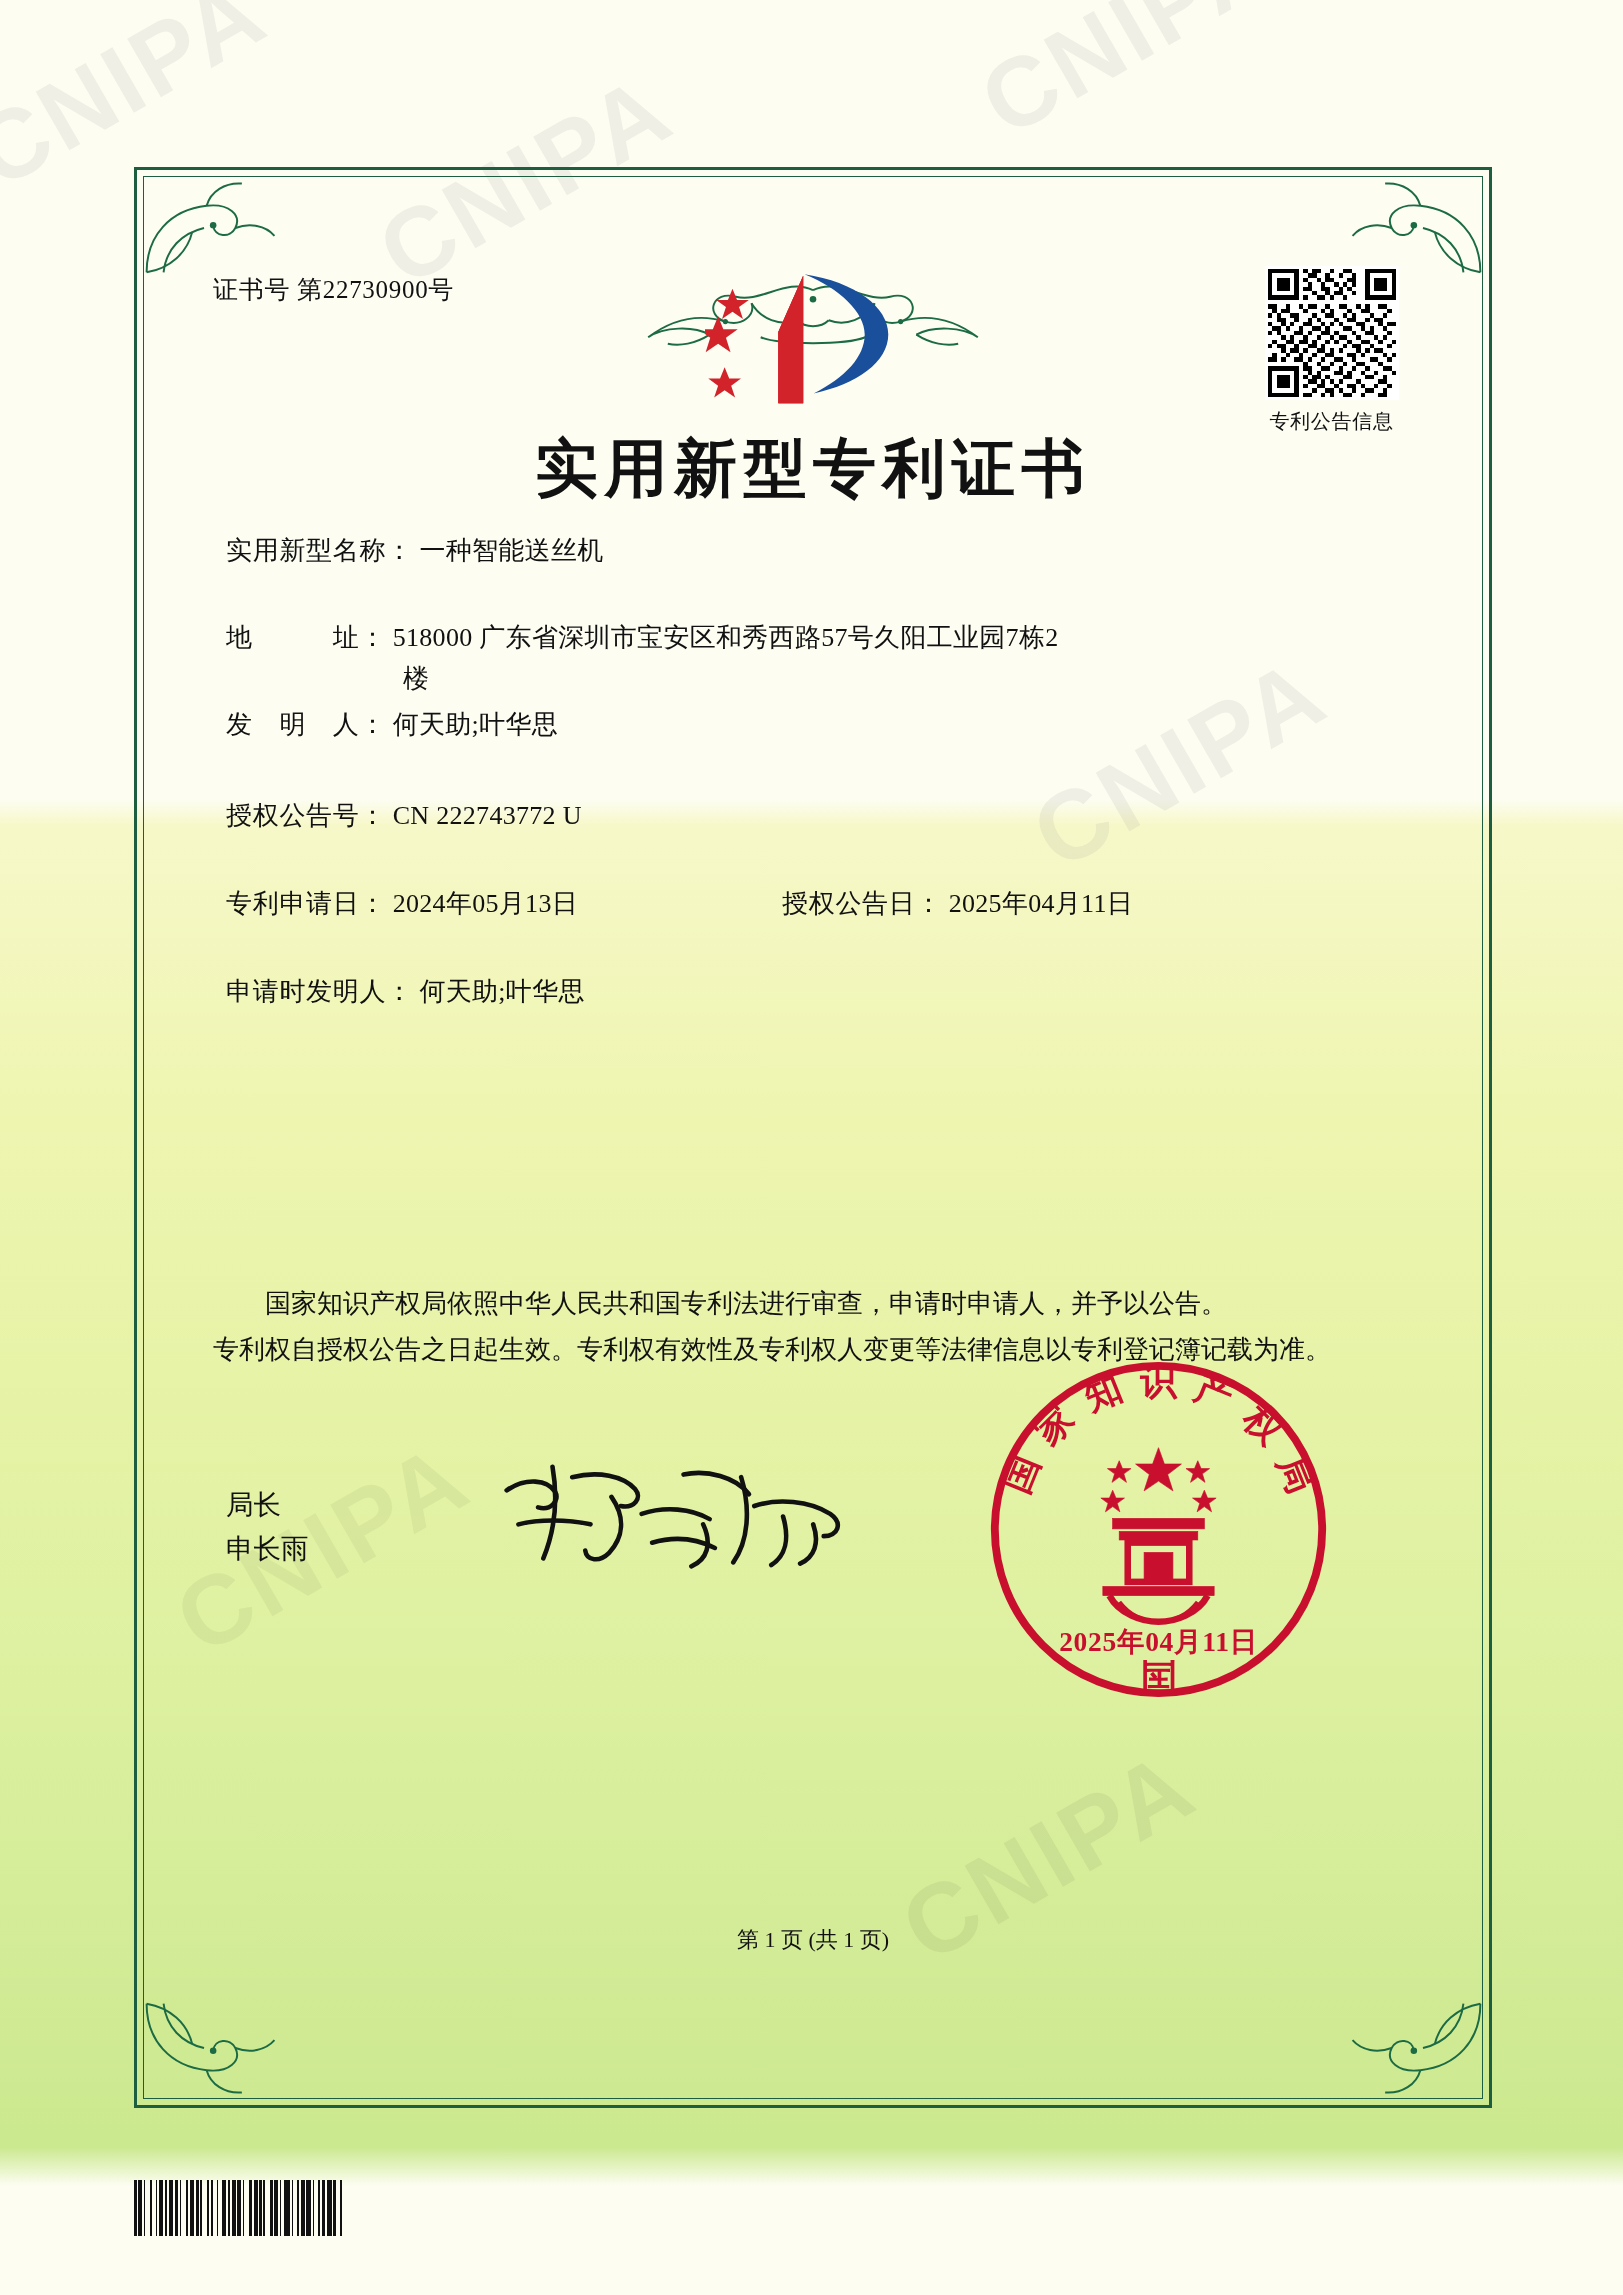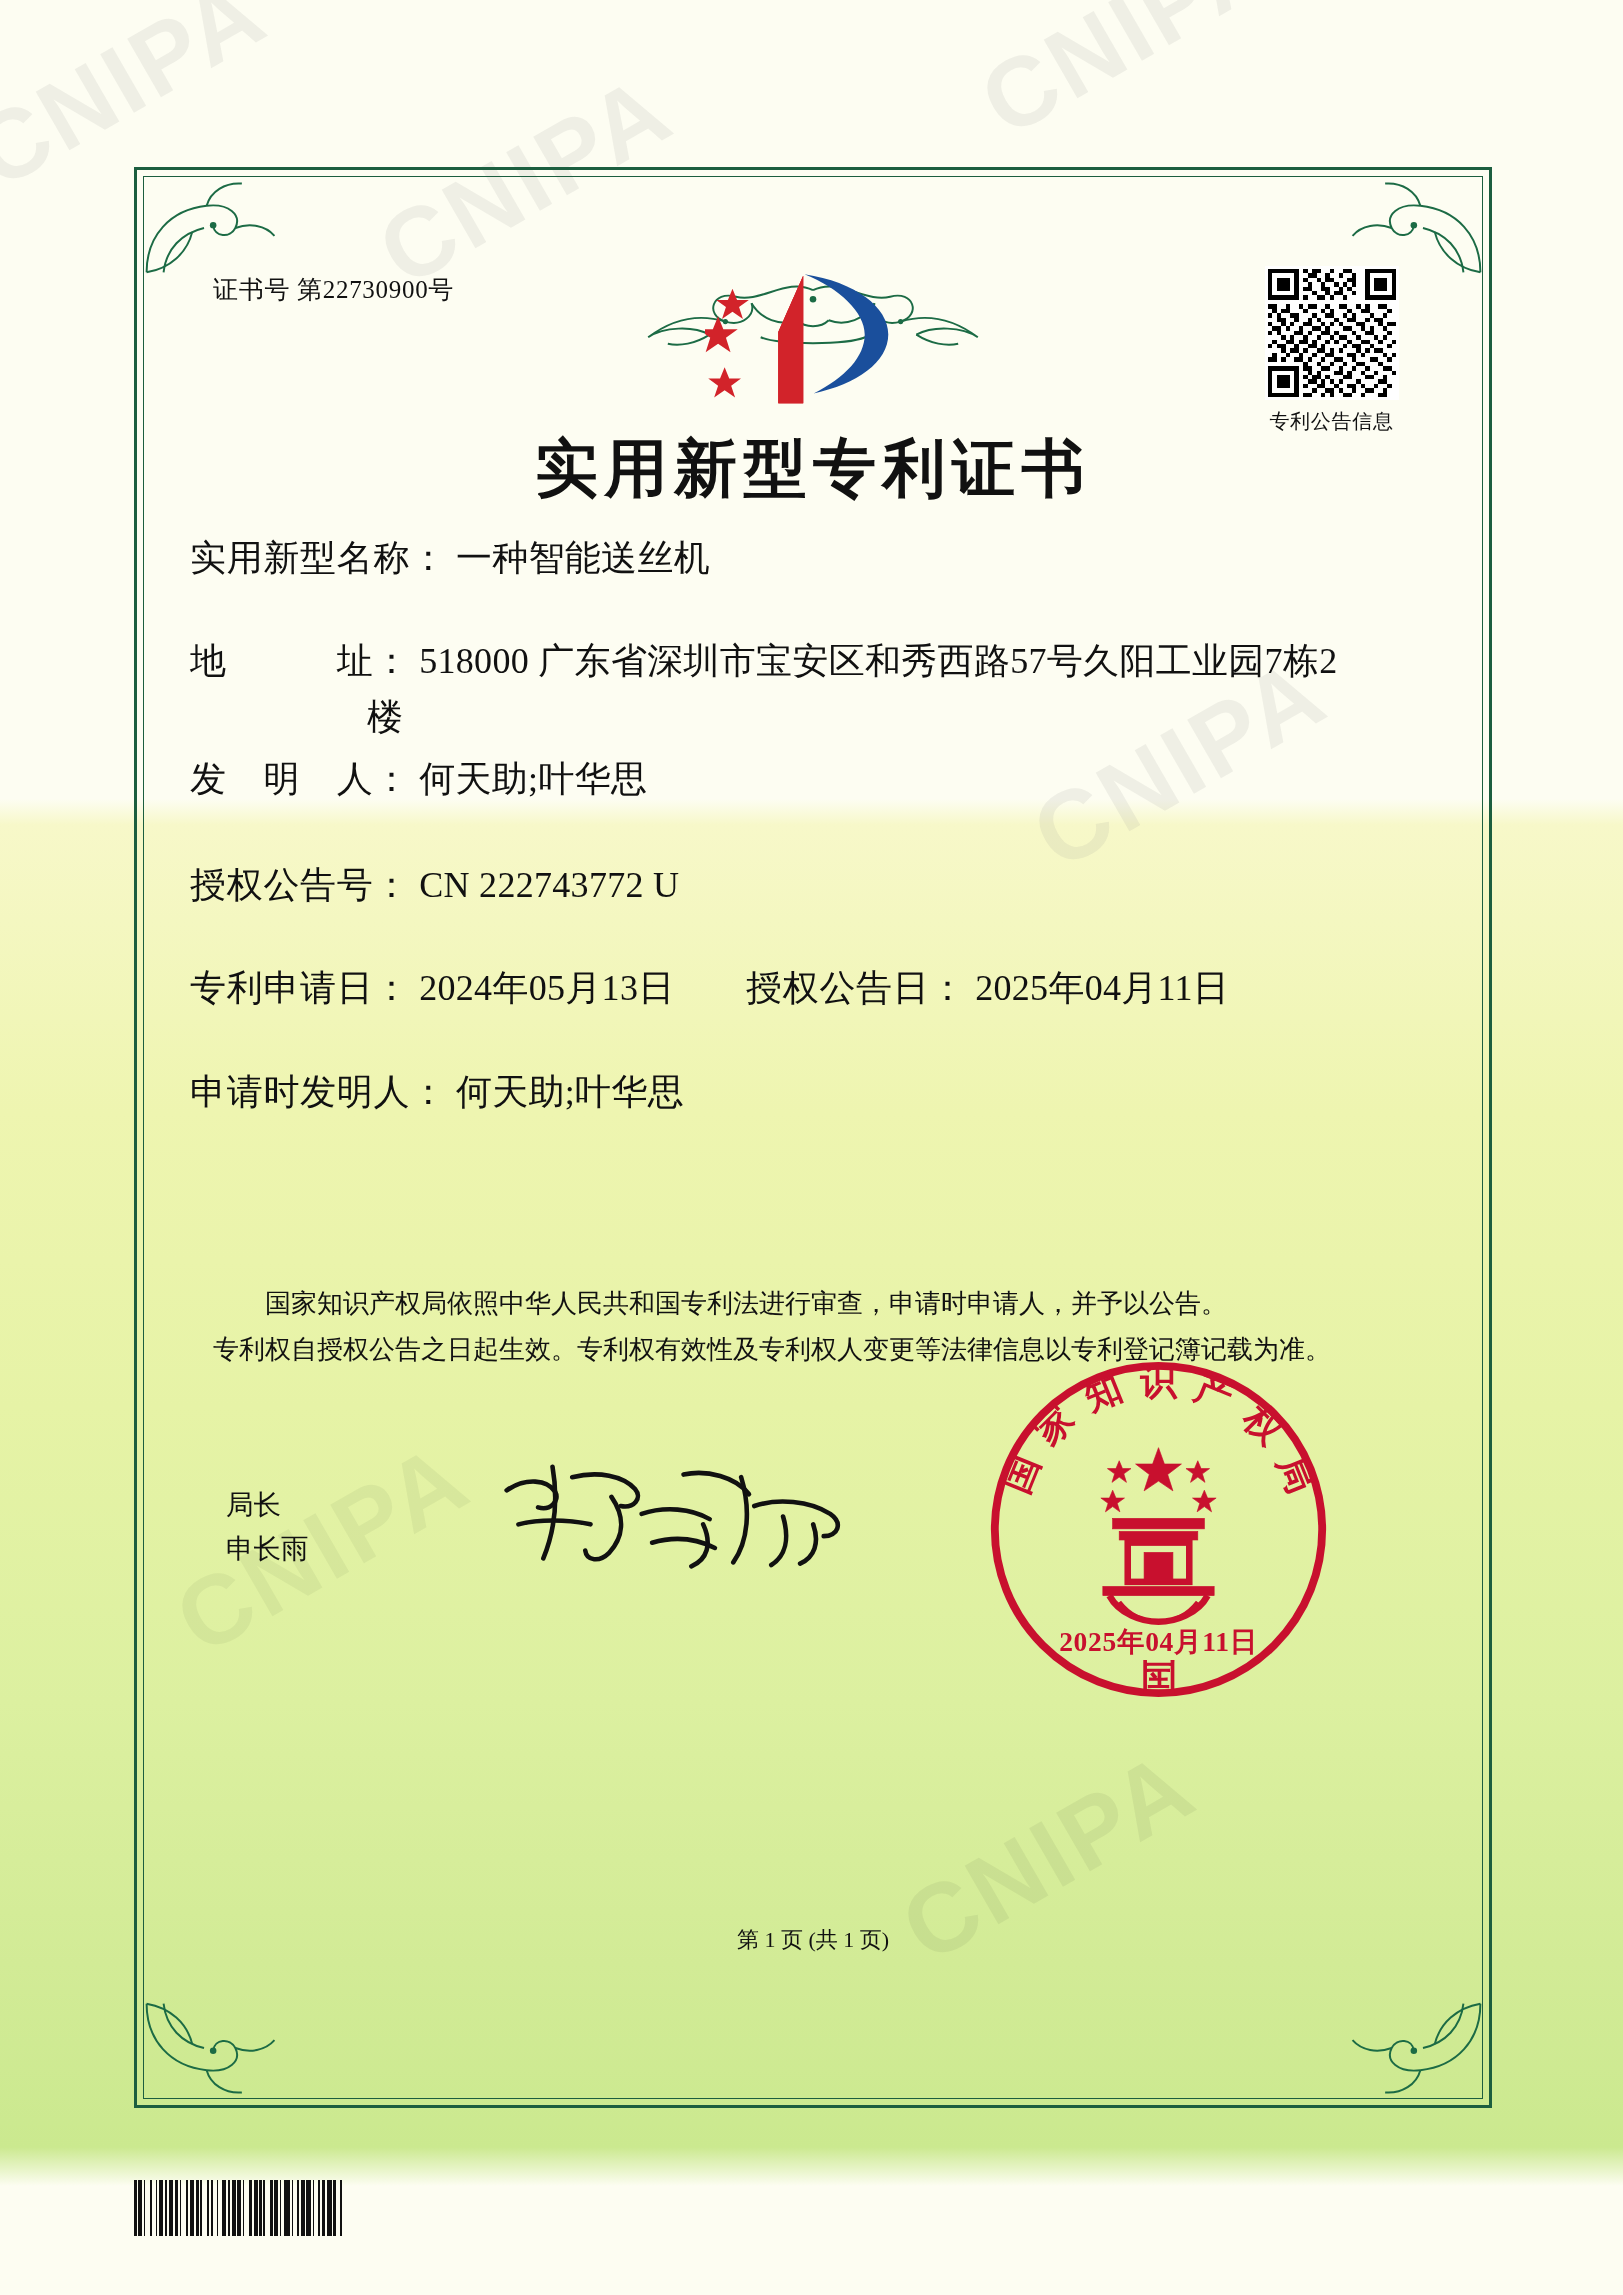--- a/index.html
+++ b/index.html
@@ -152,24 +152,24 @@
 
   
   .fields {
     position: absolute;
     left: 0;
     top: 373px;
     width: 100%;
   }
   .row {
     position: relative;
-    font-size: 36px;
+    font-size: 26px;
     color: #111;
     line-height: 1.55;
-    padding-left: 56px;
+    padding-left: 92px;
     padding-right: 59px;
     box-sizing: border-box;
   }
   .lbl {
     display: inline-block;
     letter-spacing: 0.7px;
   }
   .val {
     display: inline;
     letter-spacing: 0.3px;

